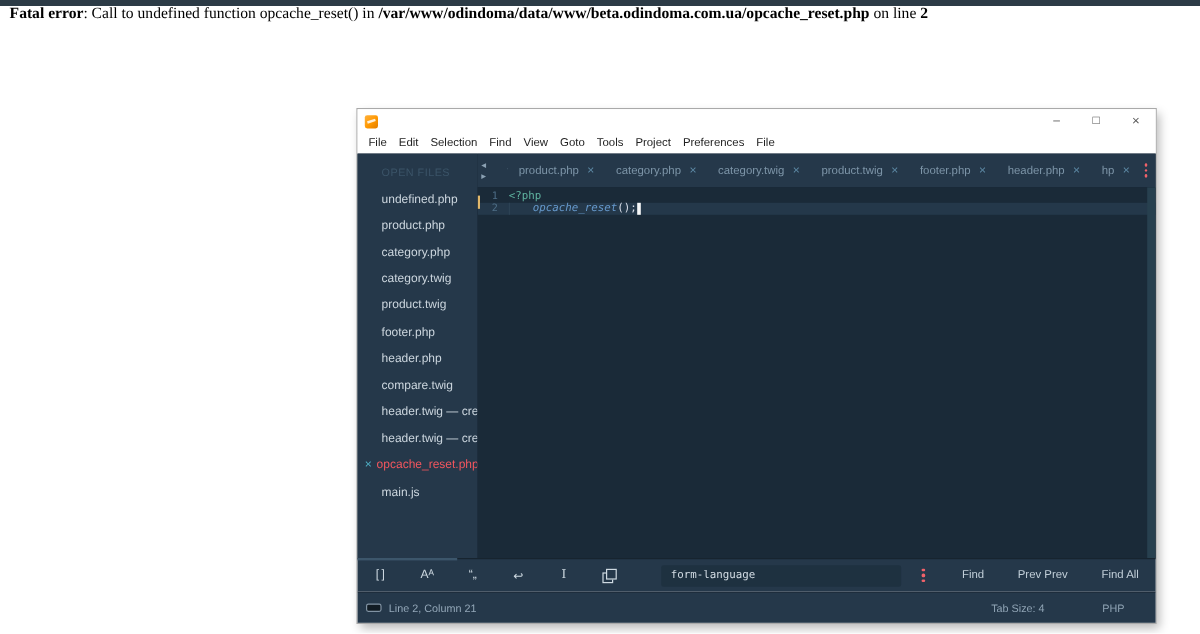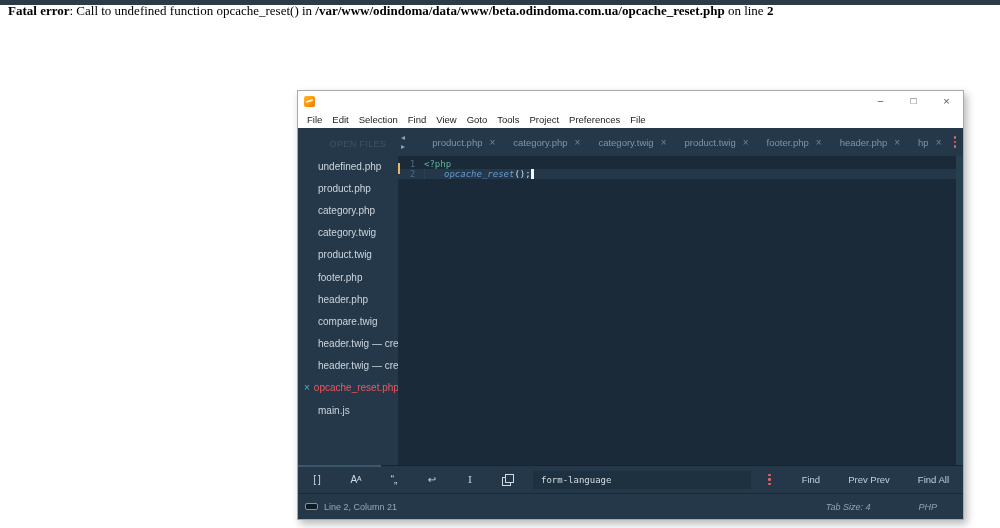--- a/index.html
+++ b/index.html
@@ -23,21 +23,21 @@
   .controls { margin-left:auto; display:flex; height:20px; }
   .controls span { width:33px; text-align:center; font-size:10px; color:#555; line-height:20px; cursor:default; }
   .controls .close-b { font-size:11px; }
 
   .menubar { height:17px; display:flex; align-items:center; padding-left:4px; background:#fff; font-size:9.5px; color:#222; flex:0 0 auto; }
   .menubar span { padding:0 5px; }
 
   .main { flex:1 1 auto; display:flex; background:#1a2a38; min-height:0; }
 
   
-  .sidebar { width:100px; background:#25384a; flex:0 0 auto; overflow:hidden;text-align:center; }
+  .sidebar { width:100px; background:#25384a; flex:0 0 auto; overflow:hidden; }
   .sb-header { font-size:9px; color:#3b5468; padding:11px 0 6px 20px; letter-spacing:.4px; }
   .sb-item { height:22.2px; display:flex; align-items:center; padding-left:20px; font-size:10px; color:#ccd6de; white-space:nowrap; overflow:hidden; }
   .sb-item.active { color:#f2565e; padding-left:6px; }
   .sb-item.active .file-close { color:#4fb0c6; font-size:10px; margin-right:4px; }
 
   
   .right { flex:1 1 auto; display:flex; flex-direction:column; min-width:0; }
   .tabbar { height:28px; background:#25384a; display:flex; align-items:center; flex:0 0 auto; position:relative; }
   .nav-arrows { color:#8ba1b3; font-size:8px; letter-spacing:3px; margin:0 6px 0 3px; }
   .tab { display:flex; align-items:center; padding:0 9px; font-size:9.5px; color:#7d95a8; white-space:nowrap; }
@@ -63,31 +63,31 @@
 
   
   .findbar { height:28px; background:#25384a; border-top:1px solid #17242f; display:flex; align-items:center; flex:0 0 auto; position:relative; }
   .findbar::before { content:""; position:absolute; left:0; top:-1px; width:83px; height:2px; background:#3c566b; }
   .f-icon { color:#cfdae2; font-size:10px; margin-left:24px; min-width:14px; text-align:center; }
   .f-icon:first-child { margin-left:13px; letter-spacing:2px; }
   .f-icon.serif { font-family:"DejaVu Serif", serif; }
   .f-icon.sq { position:relative; width:14px; height:12px; }
   .f-icon.sq::before { content:""; position:absolute; left:1px; top:3px; width:7px; height:7px; border:1px solid #cfdae2; }
   .f-icon.sq::after { content:""; position:absolute; left:4px; top:0px; width:7px; height:7px; border:1px solid #cfdae2; background:#25384a; }
-  .find-input { margin-left:18px; width:232px; height:18px; background:#1e3140; border:none; outline:none; border-radius:2px;
+  .find-input { margin-left:36px; width:232px; height:18px; background:#1e3140; border:none; outline:none; border-radius:2px;
                 color:#d4dde5; font-family:"DejaVu Sans Mono", monospace; font-size:9px; padding:0 8px; }
   .find-ellipsis { margin-left:14px; }
   .f-btn { font-size:9.5px; color:#c2cfd9; margin-left:28px; white-space:nowrap; }
   .f-btn.last { margin-right:14px; }
   .find-right { margin-left:auto; display:flex; align-items:center; }
 
   
   .statusbar { height:26px; background:#25384a; border-top:1px solid rgba(0,0,0,.25); display:flex; align-items:center; font-size:9px; color:#93a7b8; flex:0 0 auto; }
   .vim-rect { width:13px; height:7px; border:1px solid #8193a3; border-radius:2px; margin:0 6px 0 7px; background:#111b23; }
-  .status-right { margin-left:auto; display:flex; gap:48px; padding-right:26px; color:#8fa3b4;font-style:italic; }
+  .status-right { margin-left:auto; display:flex; gap:48px; padding-right:26px; color:#8fa3b4; }
 </style>
 </head>
 <body>
 
 <div class="page">
   <div class="topbar"></div>
 
   <p class="error"><strong>Fatal error</strong><span>: Call to undefined function opcache_reset() in </span><strong>/var/www/odindoma/data/www/beta.odindoma.com.ua/opcache_reset.php</strong><span> on line </span><strong>2</strong></p>
 
   <div class="window">

